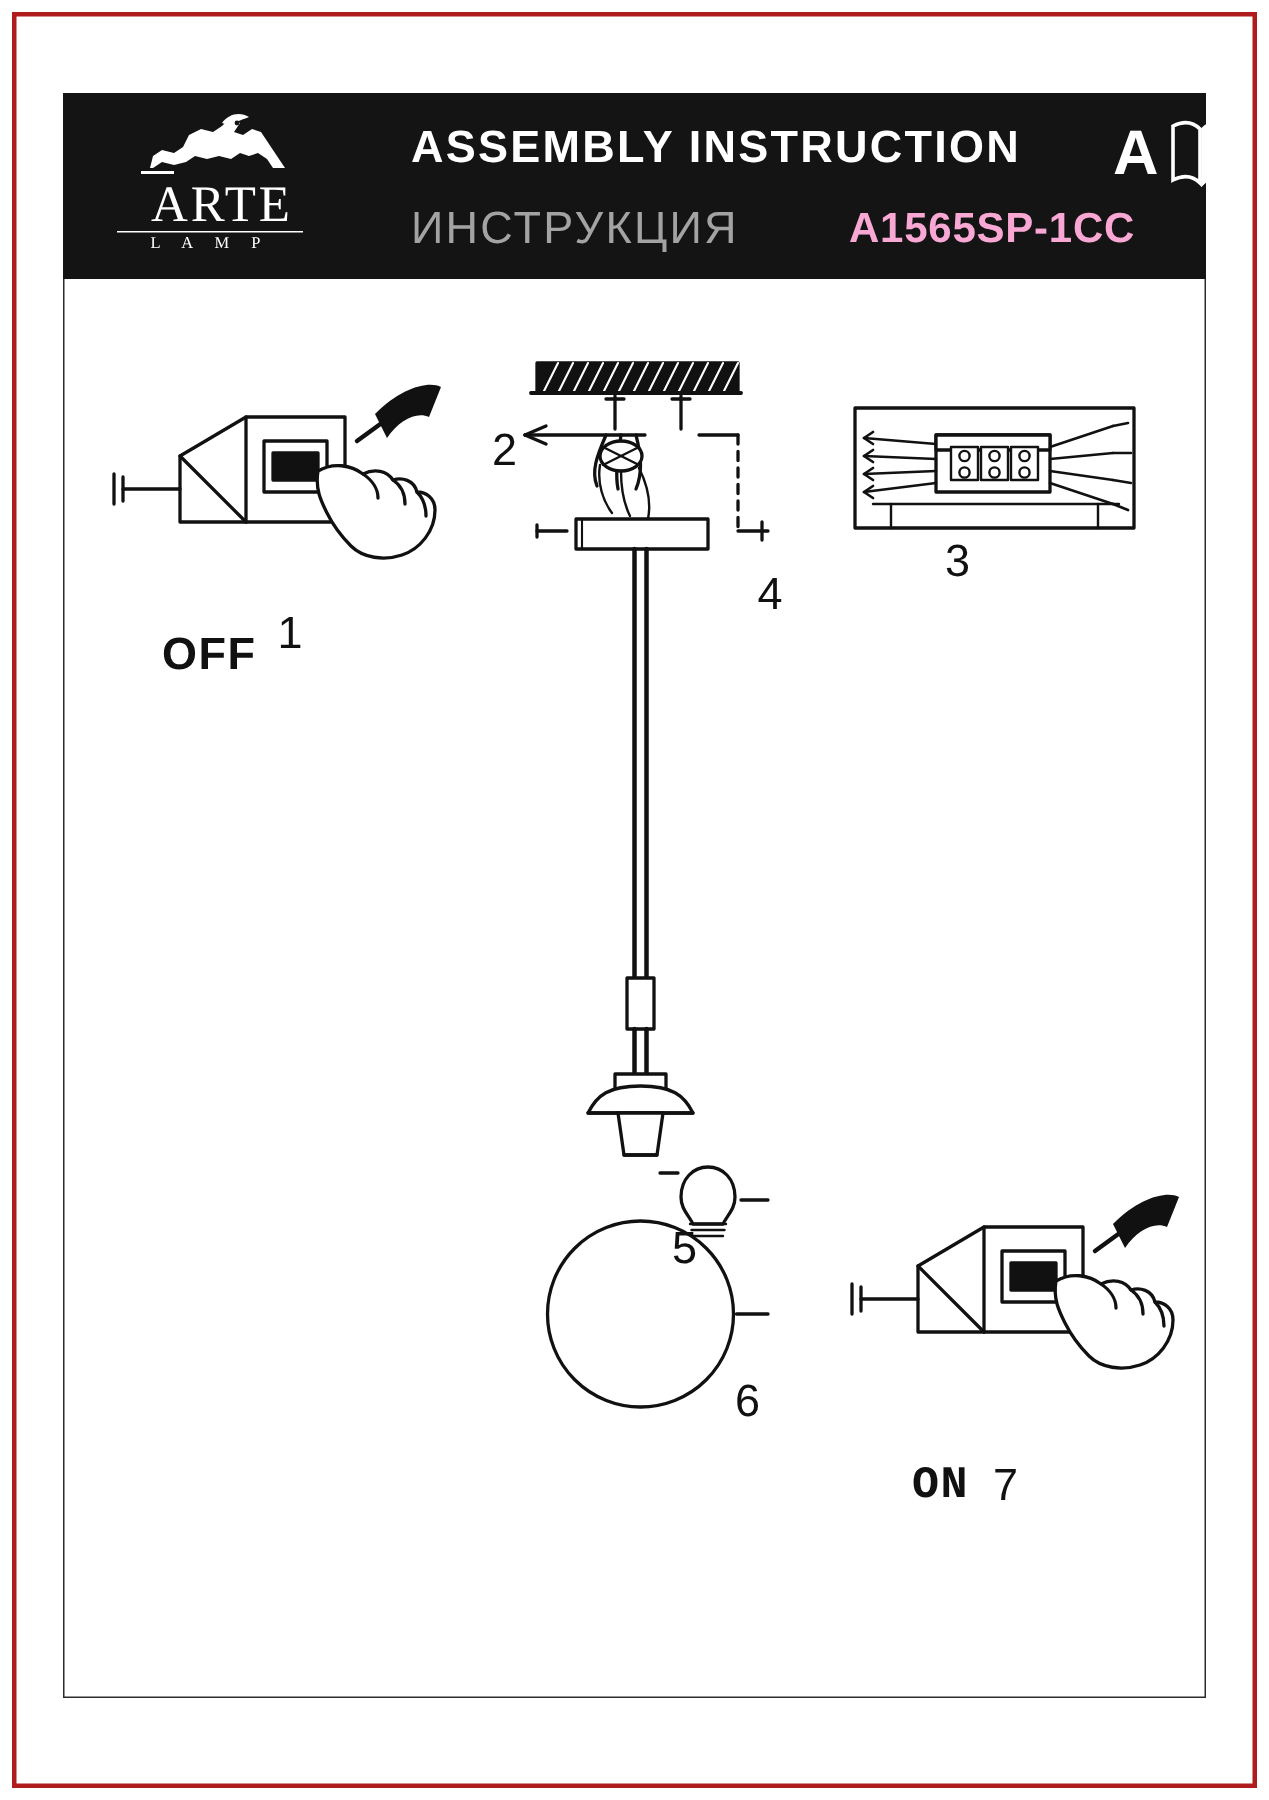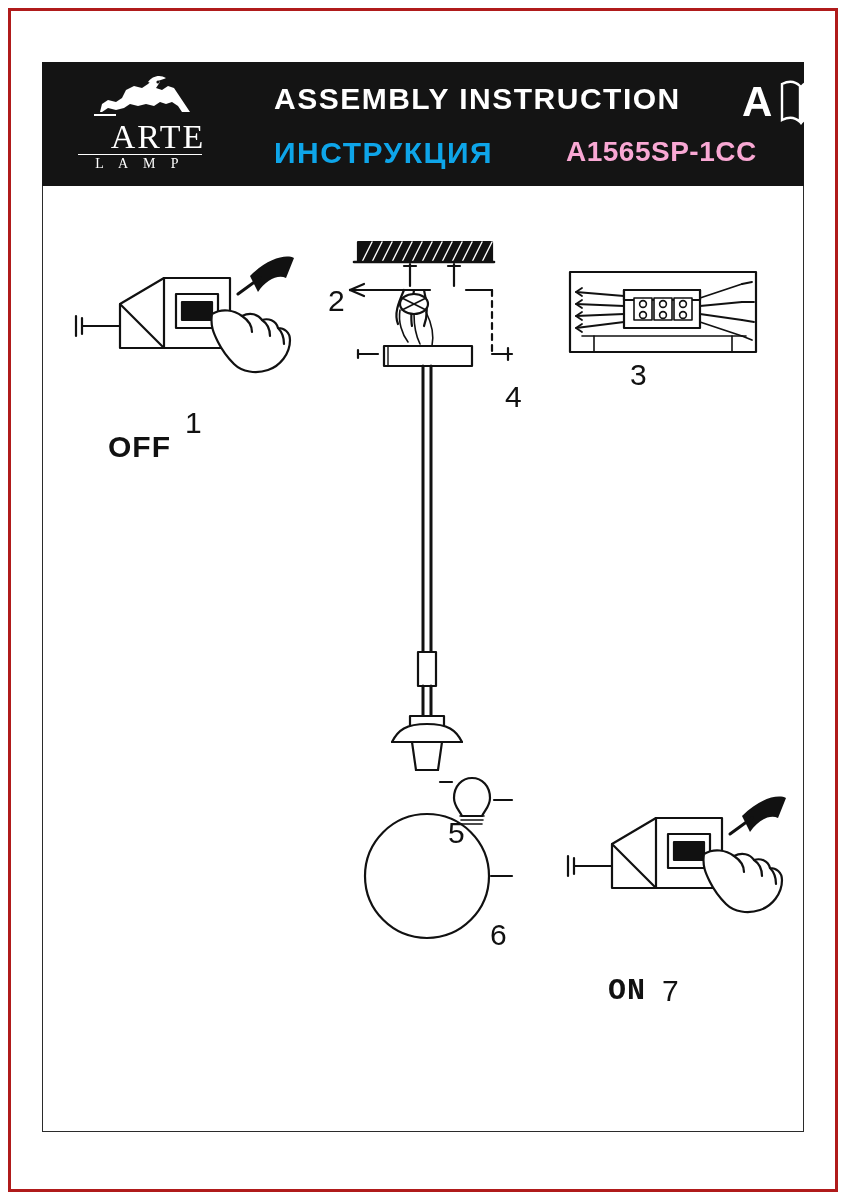--- a/index.html
+++ b/index.html
@@ -52,34 +52,34 @@
     color: #ffffff;
     text-align: center;
   }
   .logo-griffin {
     position: absolute;
     left: 22px; top: 2px;
     width: 120px; height: 48px;
   }
   .logo-word {
     position: absolute;
-    left: 18px; top: 48px;
+    left: 8px; top: 48px;
     width: 160px;
     font-family: "Liberation Serif", serif;
     font-size: 34px;
     letter-spacing: 2px;
     font-weight: 400;
     line-height: 38px;
   }
   .logo-sub {
     position: absolute;
     left: 0; top: 86px;
     width: 160px;
     font-family: "Liberation Serif", serif;
-    font-size: 14px;
+    font-size: 11px;
     letter-spacing: 6px;
   }
   .logo-rule {
     position: absolute;
     left: 18px; top: 84px;
     width: 124px; height: 1px;
     background: #ffffff;
   }
   .title-en {
     position: absolute;
@@ -87,23 +87,23 @@
     color: #ffffff;
     font-size: 30px;
     font-weight: 700;
     letter-spacing: 1.5px;
     white-space: nowrap;
     text-align: right;
   }
   .title-ru {
     position: absolute;
     left: 232px; top: 74px;
-    color: #0ea5e9;
+    color: #a3a3a3;
     font-size: 30px;
-    font-weight: 700;
+    font-weight: 400;
     letter-spacing: 1.5px;
     white-space: nowrap;
   }
   .model-code {
     position: absolute;
     left: 524px; top: 74px;
     color: #f9a8d4;
     font-size: 28px;
     font-weight: 700;
     letter-spacing: 0.5px;
@@ -339,21 +339,21 @@
         <path d="M700 630 C718 612 736 608 744 612 L736 632 C728 628 716 634 708 646 Z" fill="#111111" stroke="none"></path>
         <path d="M688 648 L710 632" stroke-width="3"></path>
         <path d="M662 668 C672 662 684 664 692 670 C700 666 708 668 712 674 C718 672 726 674 728 682 C734 682 740 686 740 694 C740 708 730 720 718 724 C706 728 692 726 684 718 C678 712 672 704 668 696 C664 688 660 680 662 668 Z" fill="#ffffff"></path>
         <path d="M692 670 C698 674 702 680 702 686"></path>
         <path d="M712 674 C718 678 720 684 720 690"></path>
         <path d="M728 682 C732 686 734 692 734 698"></path>
       </g>
     </g>
   </svg>
 
-  <div class="lbl onoff-lbl" style="left:108px; top:430px;">OFF</div>
+  <div class="lbl onoff-lbl" style="left:108px; top:420px;">OFF</div>
   <div class="lbl num-lbl" style="left:185px; top:406px;">1</div>
 
   <div class="lbl num-lbl" style="left:328px; top:284px;">2</div>
 
   <div class="lbl num-lbl" style="left:630px; top:358px;">3</div>
 
   <div class="lbl num-lbl" style="left:505px; top:380px;">4</div>
 
   <div class="lbl num-lbl" style="left:448px; top:816px;">5</div>
 

